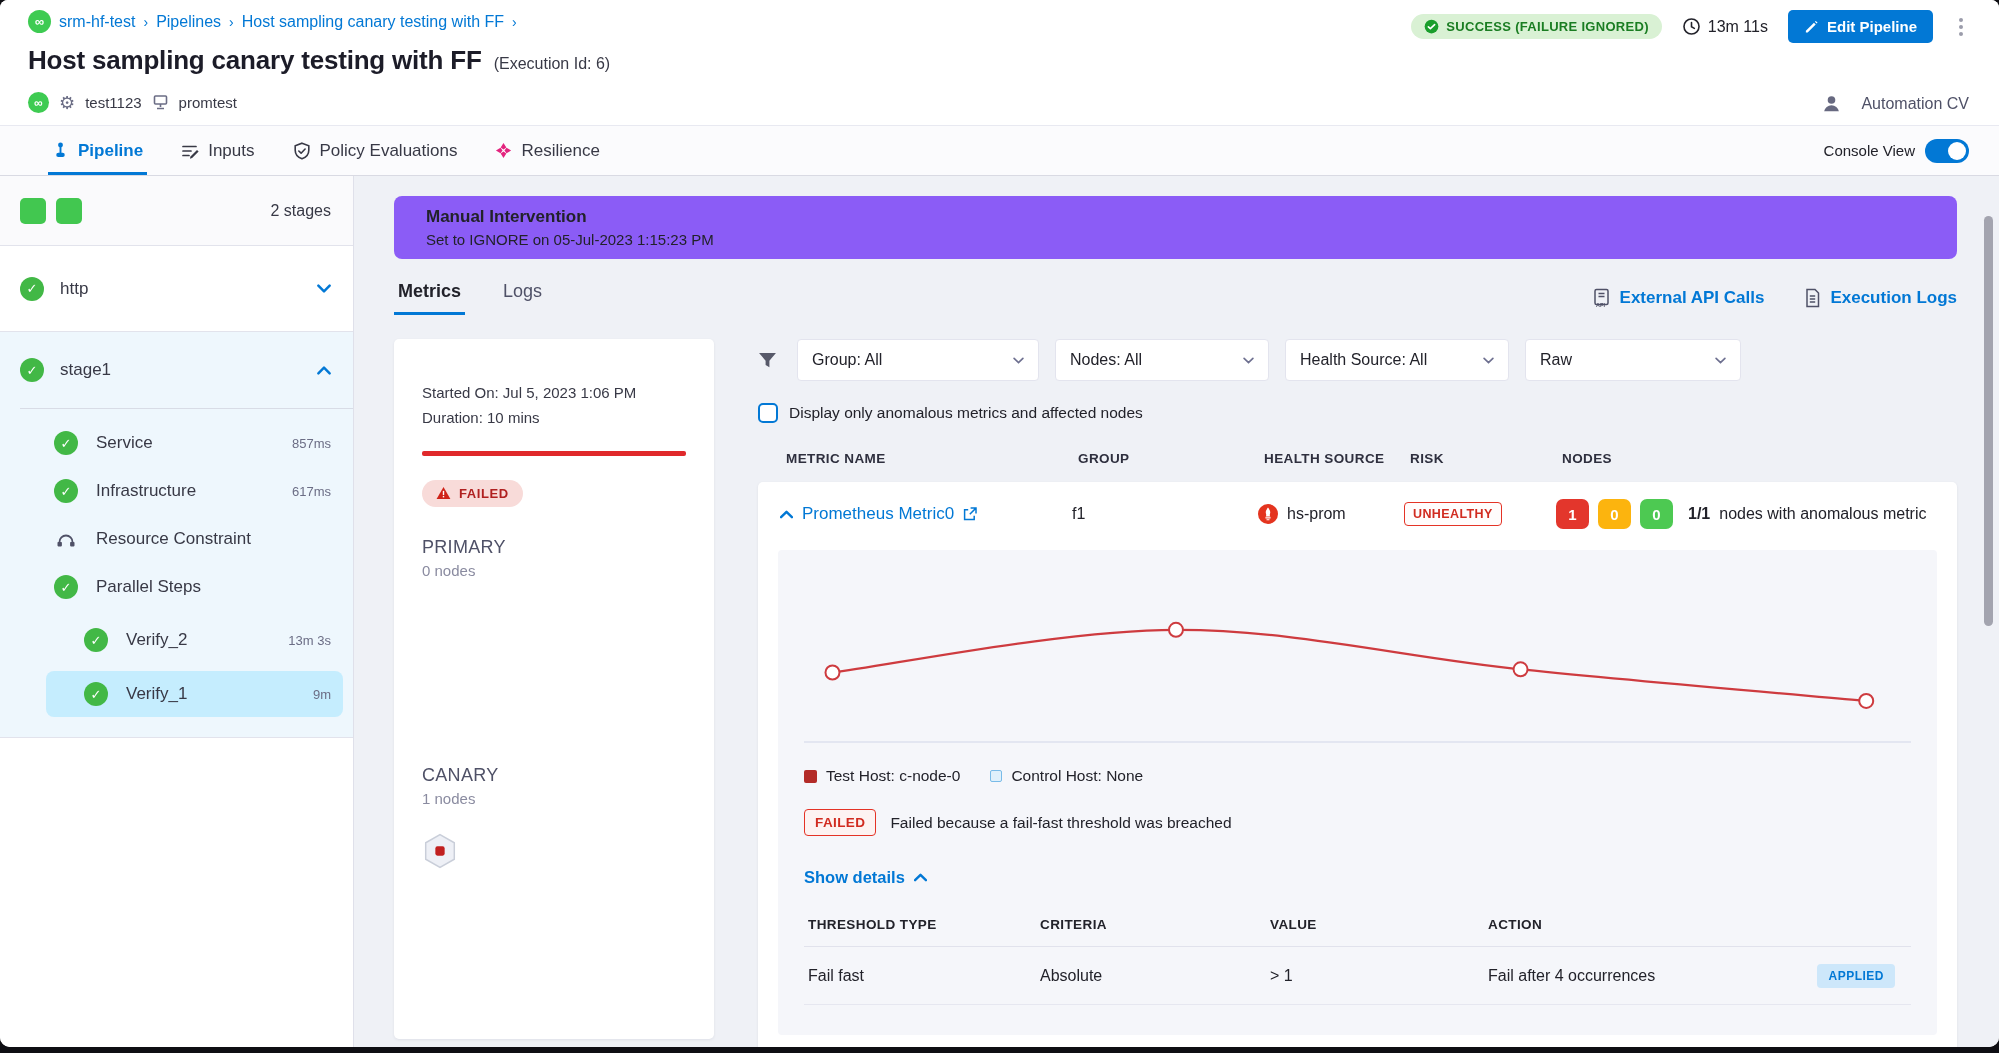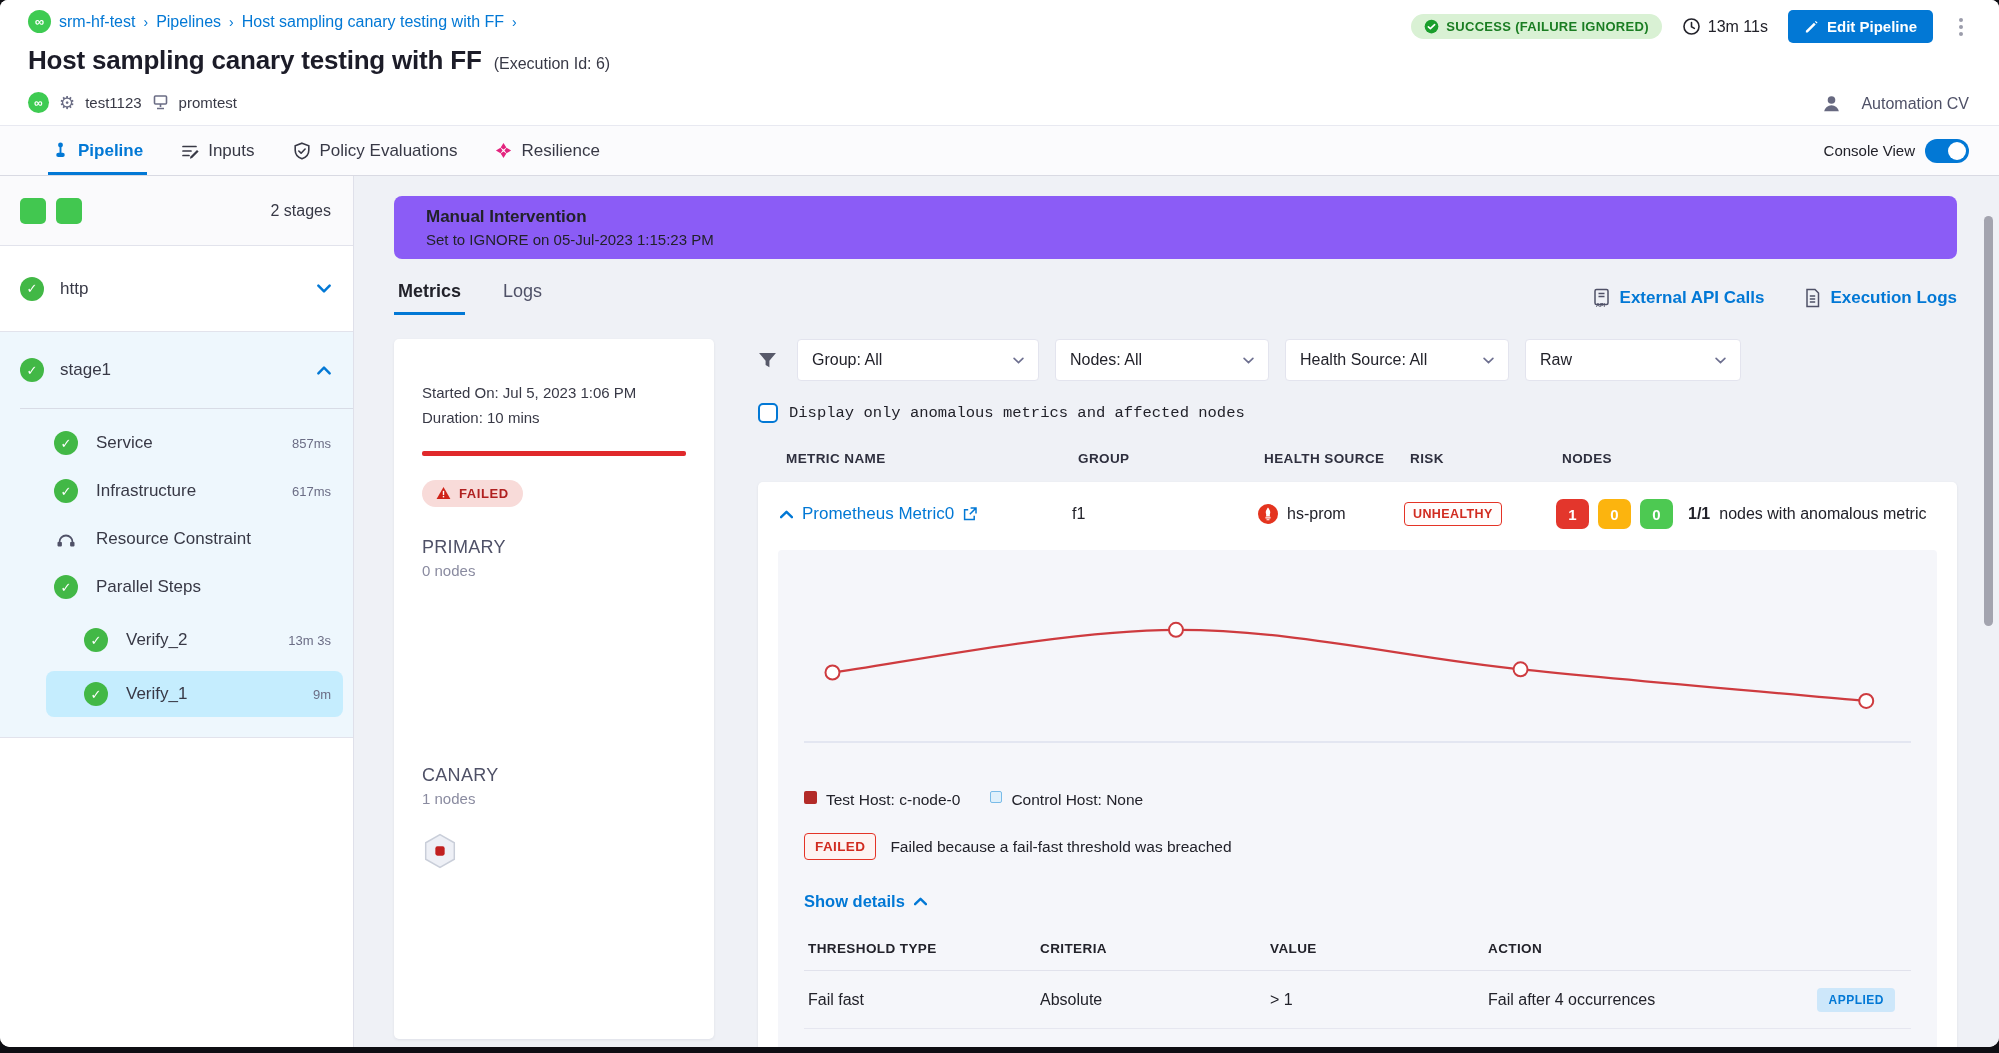--- a/index.html
+++ b/index.html
@@ -73,21 +73,21 @@
   .failed-pill span { font-size:13px; font-weight:bold; letter-spacing:0.6px; color:#b02020; }
   .group-label { font-size:18px; color:#4f5167; margin-top:30px; letter-spacing:0.3px; }
   .group-nodes { font-size:15px; color:#8a8ba0; margin-top:4px; }
   .hex-wrap { margin-top:26px; }
 
   .metrics-area { flex:1; min-width:0; }
   .filter-row { display:flex; align-items:center; gap:16px; }
   .funnel { margin-right:4px; display:flex; }
   .dropdown { height:42px; background:#fff; border:1px solid #e3e4ee; border-radius:4px; display:flex; align-items:center; justify-content:space-between; padding:0 14px; font-size:16px; color:#22222a; cursor:pointer; }
   .dd-group { width:242px; } .dd-nodes { width:214px; } .dd-hs { width:224px; } .dd-raw { width:216px; }
-  .checkbox-row { display:flex; align-items:center; gap:11px; margin-top:22px; font-size:15.5px; color:#22222a; cursor:pointer;font-family:Liberation Mono, monospace; }
+  .checkbox-row { display:flex; align-items:center; gap:11px; margin-top:22px; font-size:15.5px; color:#22222a; cursor:pointer; }
   .checkbox { width:20px; height:20px; border:2px solid #0278d5; border-radius:5px; background:#fff; flex-shrink:0; }
   .expand-row { display:flex; align-items:center; margin-top:18px; font-size:16px; }
   .expand-row a { color:#0278d5; text-decoration:none; cursor:pointer; }
   .vsep { color:#c4c5d2; margin:0 12px; }
   .legend { margin-left:auto; display:flex; align-items:center; gap:8px; font-size:15px; color:#22222a; }
   .lg-sq { width:15px; height:15px; border-radius:3px; }
   .lg-baseline { background:#cfe7fb; border:1.5px solid #3b97e4; margin-right:2px; }
   .lg-red { background:#f2998f; border:1.5px solid #d9443a; }
   .lg-orange { background:#f8c08b; border:1.5px solid #ef8625; }
   .lg-yellow { background:#fbe392; border:1.5px solid #e0b42c; }
@@ -103,21 +103,21 @@
   .hs-cell { display:flex; align-items:center; gap:9px; }
   .risk-chip { display:inline-block; border:1px solid #e43326; color:#d12b20; background:#fffcfc; font-size:12.5px; font-weight:bold; letter-spacing:0.4px; border-radius:4px; padding:4px 8px; }
   .nodes-cell { display:flex; align-items:center; gap:9px; }
   .chip { width:33px; height:30px; border-radius:7px; color:#fff; font-size:15px; font-weight:bold; display:inline-flex; align-items:center; justify-content:center; }
   .chip.red { background:#e3362c; } .chip.amber { background:#fcb40e; } .chip.green { background:#4dc952; }
   .ratio { font-weight:bold; margin-left:6px; }
 
   .metric-detail { margin:4px 20px 0; background:#f5f6fa; border-radius:4px; padding:26px 26px 30px; }
   .chart-host { width:100%; height:175px; }
   .chart-legend { display:flex; align-items:center; gap:30px; margin-top:16px; font-size:15.5px; color:#22222a; }
-  .cl-item { display:flex; gap:9px;margin-top:24px; }
+  .cl-item { display:flex; align-items:center; gap:9px; }
   .cl-sq-test { width:13px; height:13px; border-radius:2px; background:#b32b28; }
   .cl-sq-ctrl { width:12px; height:12px; border-radius:2px; background:#dff0fb; border:1.5px solid #79bbe8; }
   .failed-row { display:flex; align-items:center; gap:14px; margin-top:24px; }
   .failed-outline { border:1.5px solid #e43326; color:#d12b20; background:#fdf3f2; font-size:13.5px; font-weight:bold; letter-spacing:0.4px; border-radius:4px; padding:5px 10px; }
   .failed-msg { font-size:15.5px; color:#22222a; }
   .show-details { display:inline-flex; align-items:center; gap:9px; margin-top:32px; color:#0278d5; font-size:16.5px; font-weight:bold; text-decoration:none; cursor:pointer;justify-content:center; }
   .threshold-grid { display:grid; grid-template-columns:232px 230px 218px 1fr; align-items:center; }
   .th-header { margin-top:30px; padding:0 4px 14px; border-bottom:1px solid #e1e2ec; font-size:13.5px; font-weight:bold; color:#22222a; letter-spacing:0.4px; }
   .th-row { height:58px; padding:0 4px; border-bottom:1px solid #e6e7f0; font-size:16px; color:#22222a; }
   .action-cell { display:flex; align-items:center; justify-content:space-between; padding-right:12px; }

